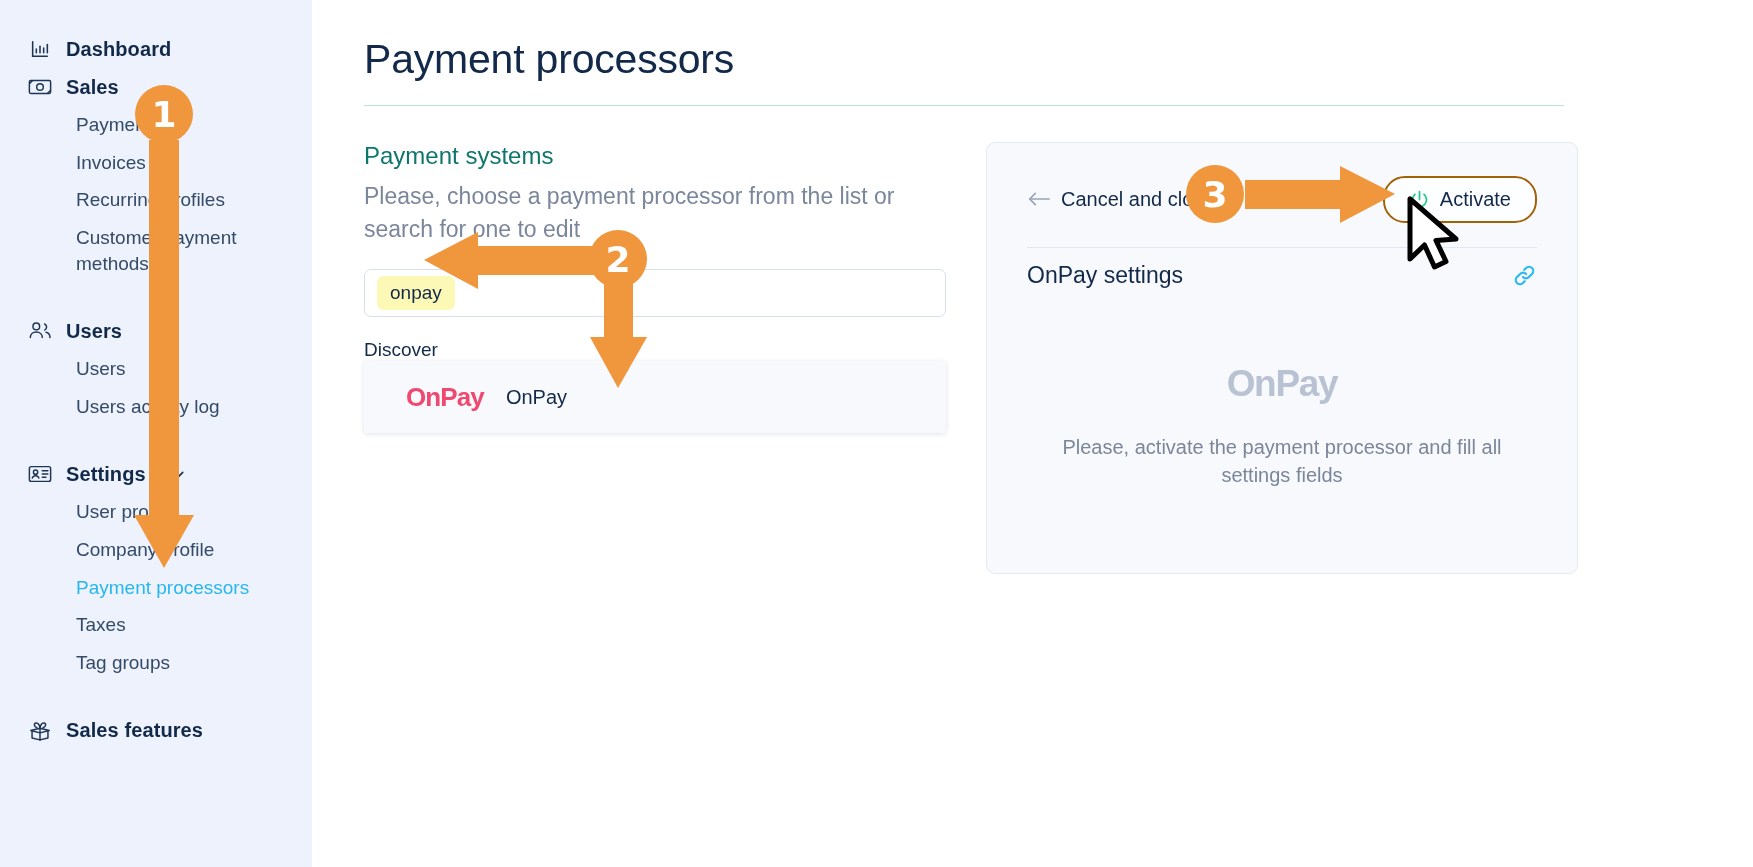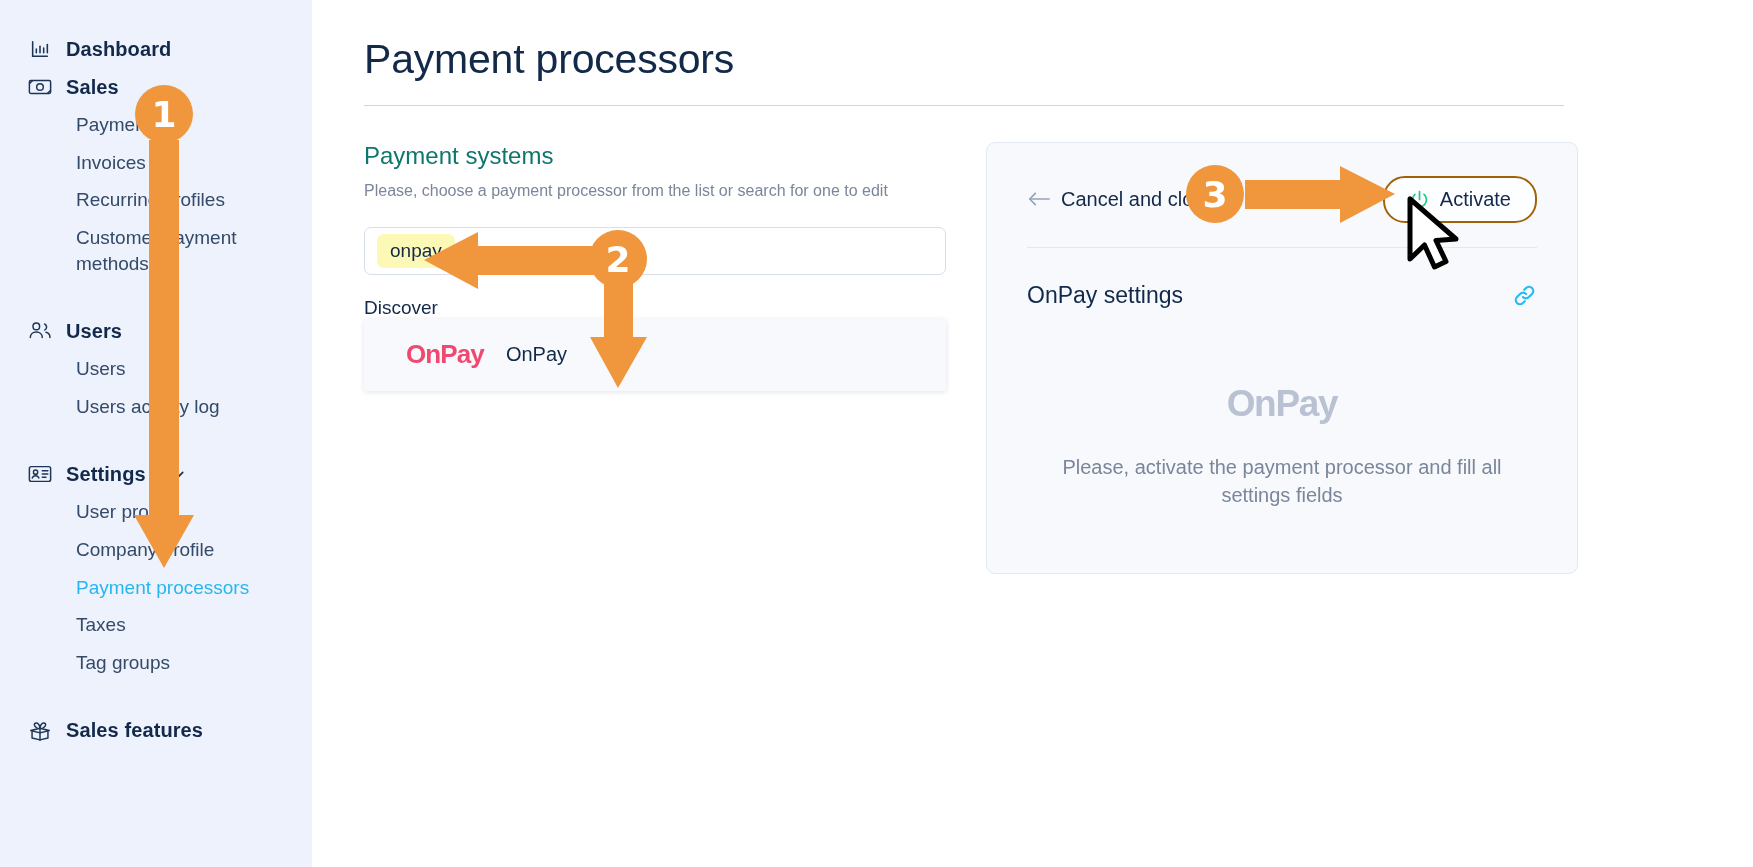--- a/index.html
+++ b/index.html
@@ -84,21 +84,21 @@
   }
   .cols { display: flex; gap: 30px; align-items: flex-start; }
   .left-col { width: 592px; flex: 0 0 592px; }
   .section-title {
     font-size: 24px;
     color: #0f766e;
     margin: 0 0 10px 0;
     font-weight: normal;
   }
   .section-desc {
-    font-size: 16px;
+    font-size: 23px;
     color: #7a869a;
     line-height: 1.42;
     margin: 0 0 24px 0;
     max-width: 575px;
   }
   .search-box {
     width: 582px;
     height: 48px;
     border: 1px solid #d8deea;
     border-radius: 7px;
@@ -185,21 +185,21 @@
   .power-ico { color: #1ecb85; display:inline-flex; }
   .panel-rule {
     height: 1px;
     background: #e1e8f2;
     margin: 22px 0 0 0;
   }
   .settings-row {
     display: flex;
     align-items: center;
     justify-content: space-between;
-    margin-top: 34px;
+    margin-top: 14px;
     text-align: center;
   }
   .settings-title { font-size: 23px; color: #12294a; }
   .link-ico { color: #2bb9f2; display:inline-flex; cursor:pointer; }
   .panel-empty {
     margin-top: 74px;
     text-align: center;
   }
   .onpay-logo-ghost {
     font-size: 37px;

